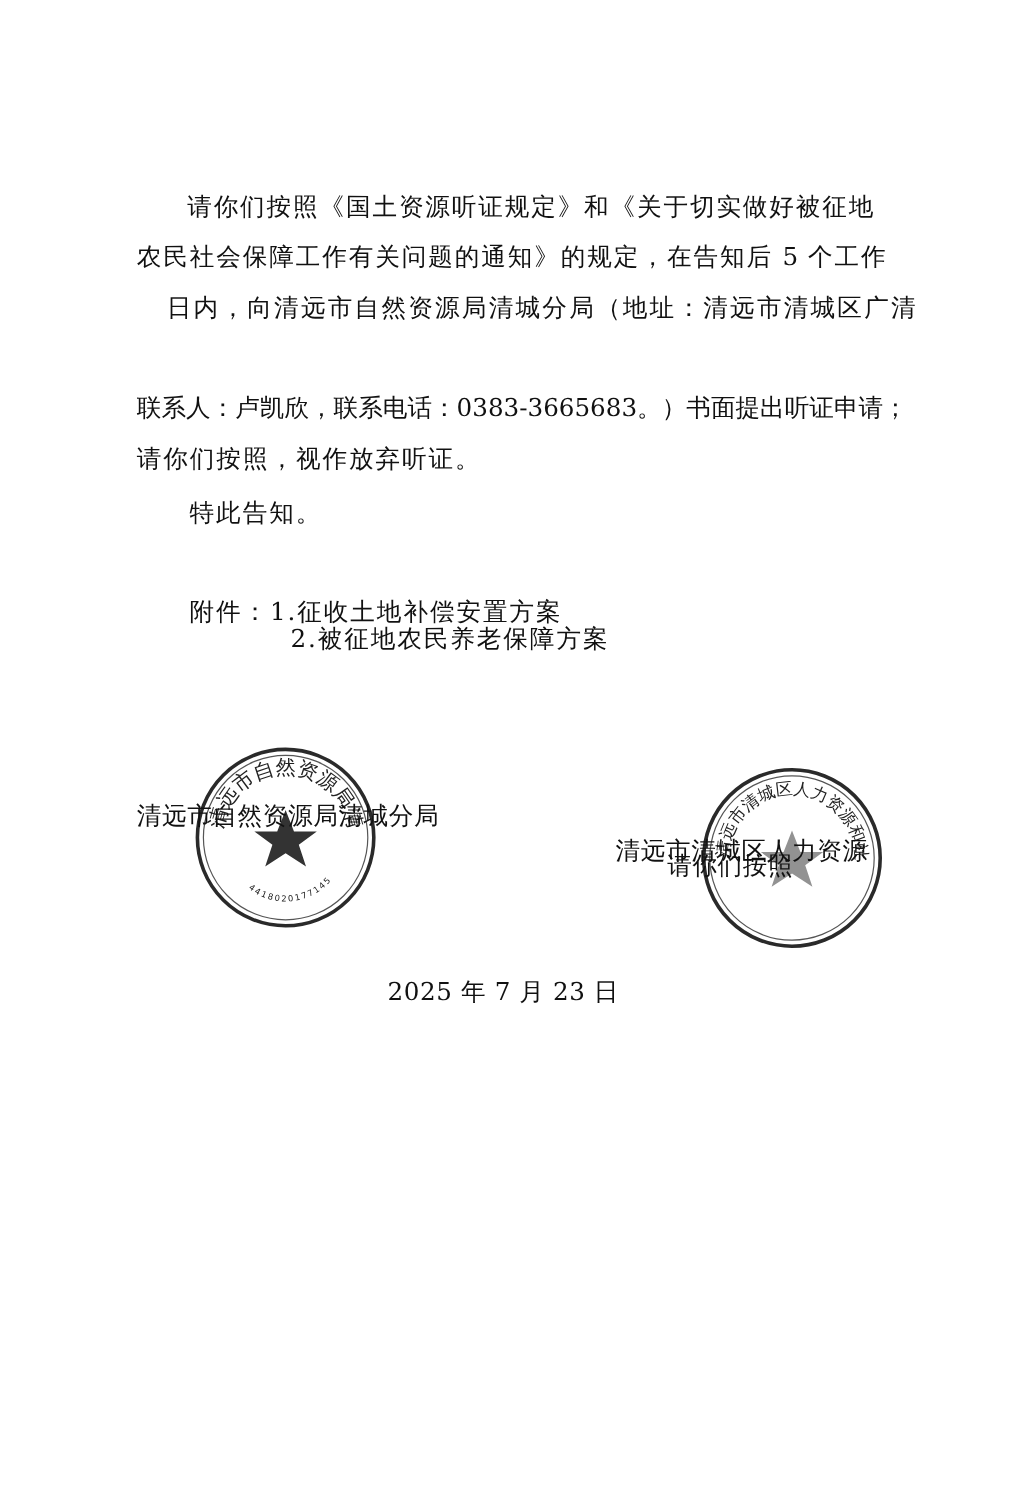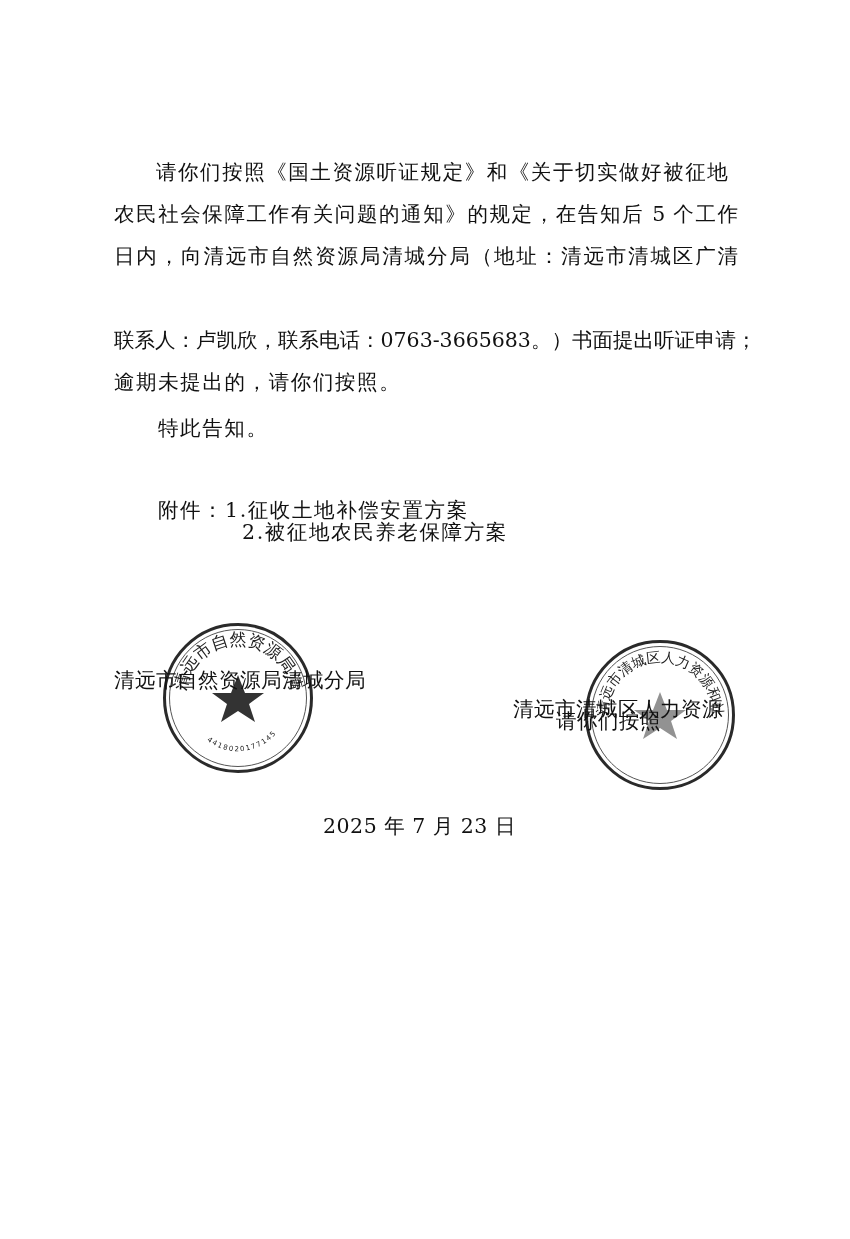--- a/index.html
+++ b/index.html
@@ -14,23 +14,23 @@
   .stamp svg { position: absolute; left: -3px; top: -3px; }
   .sig { position: absolute; font-size: 20.5px; line-height: 28px; white-space: nowrap; letter-spacing: 0.5px; }
 </style>
 </head>
 <body>
 
 <div class="page">
 
   <div class="line" style="left:156px; top:158px; letter-spacing:1.55px;">请你们按照《国土资源听证规定》和《关于切实做好被征地</div>
   <div class="line para" style="top:200px;">农民社会保障工作有关问题的通知》的规定，在告知后 5 个工作</div>
-  <div class="line para" style="top:242px;">日内，向清远市自然资源局清城分局（地址：清远市清城区广清</div>
-  <div class="line para" style="top:326px;">联系人：卢凯欣，联系电话：0763-3665683。）书面提出听证申请；</div>
-  <div class="line" style="left:114px; top:368px;">逾期未提出的，请你们按照。</div>
+  <div class="line para" style="top:242px;margin-left:25px;">日内，向清远市自然资源局清城分局（地址：清远市清城区广清</div>
+  <div class="line para" style="top:326px;">联系人：卢凯欣，联系电话：0383-3665683。）书面提出听证申请；</div>
+  <div class="line" style="left:114px; top:368px;">请你们按照，视作放弃听证。</div>
 
   <div class="line" style="left:158px; top:414px;font-family:Liberation Serif, serif;">特此告知。</div>
 
   <div class="line" style="left:158px; top:496px;">附件：</div>
   <div class="line" style="left:225px; top:496px;">1.征收土地补偿安置方案</div>
   <div class="line" style="left:225px; top:518px;margin-left:17px;">2.被征地农民养老保障方案</div>
 
   <div class="stamp" style="left:163px; top:623px;">
     <div class="inner"></div>
     <svg width="150" height="150" viewBox="0 0 150 150">

